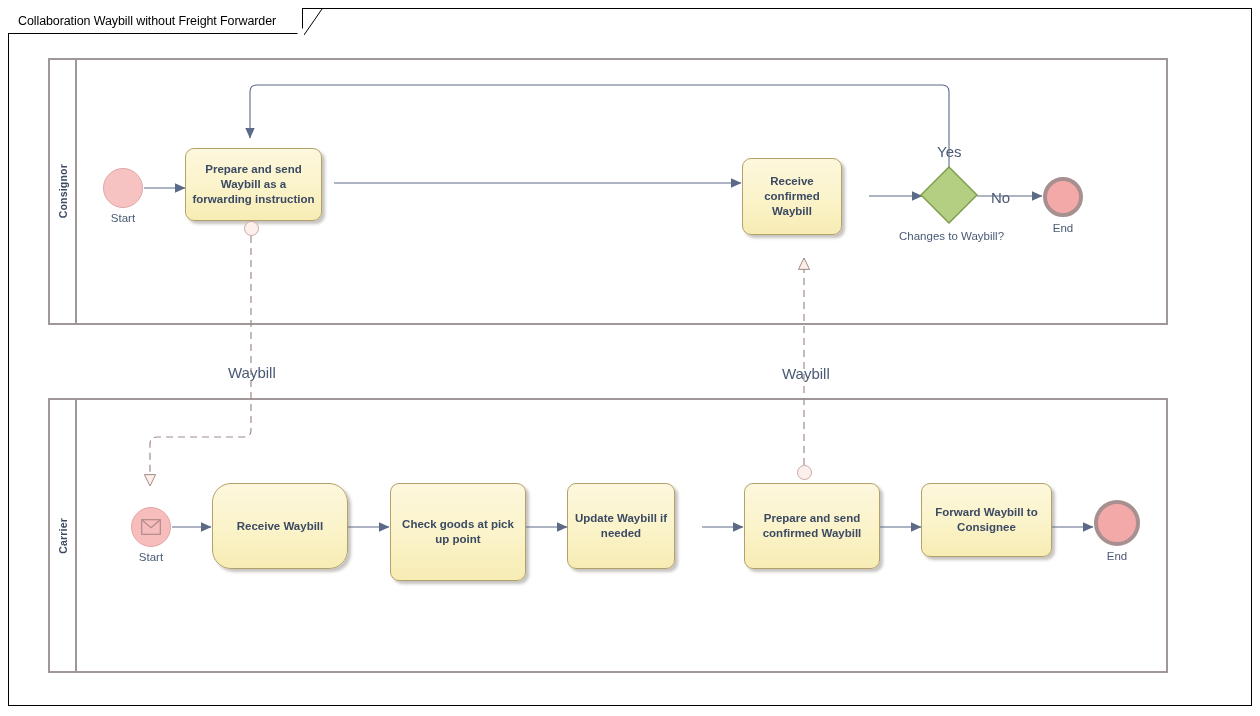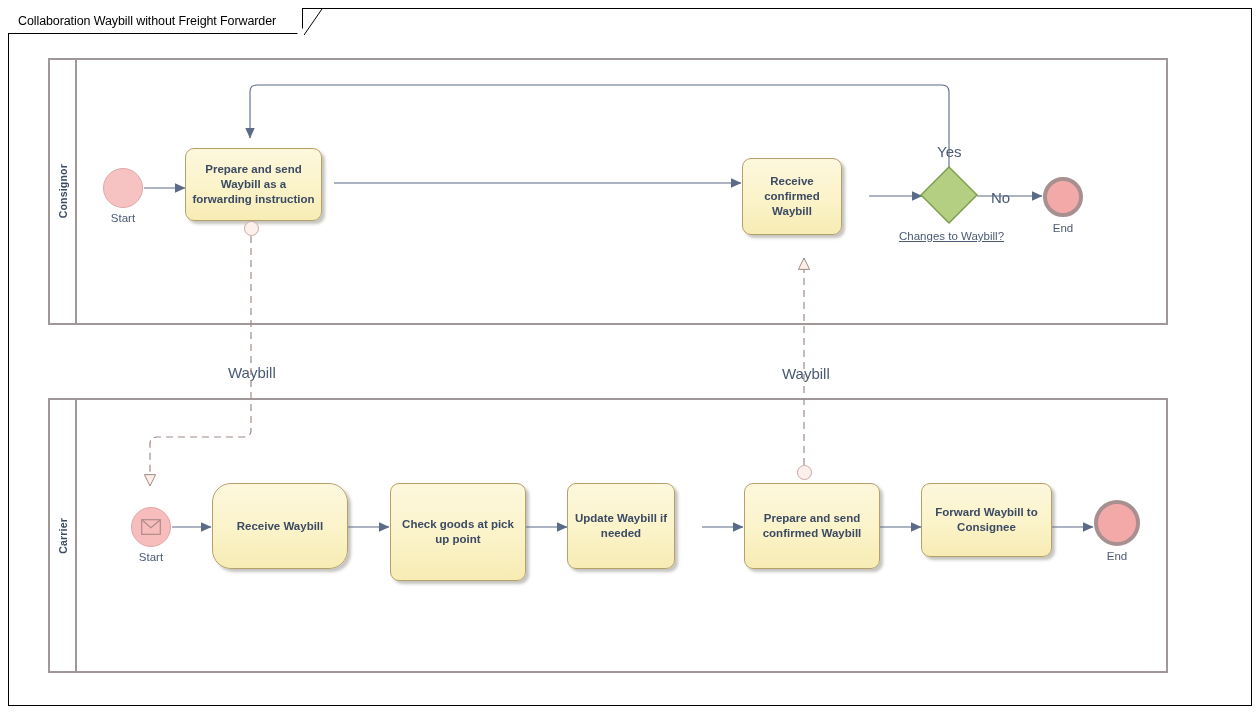--- a/index.html
+++ b/index.html
@@ -154,21 +154,20 @@
   }
 
   
   .gateway-label {
     position: absolute;
     font-size: 11.5px;
     color: #4a5a74;
     text-align: center;
     line-height: 16px;
     white-space: nowrap;
-    text-decoration: underline;
   }
 
   
   .flow-label {
     position: absolute;
     font-size: 15px;
     color: #4a5a74;
     background: transparent;
     white-space: nowrap;
   }

